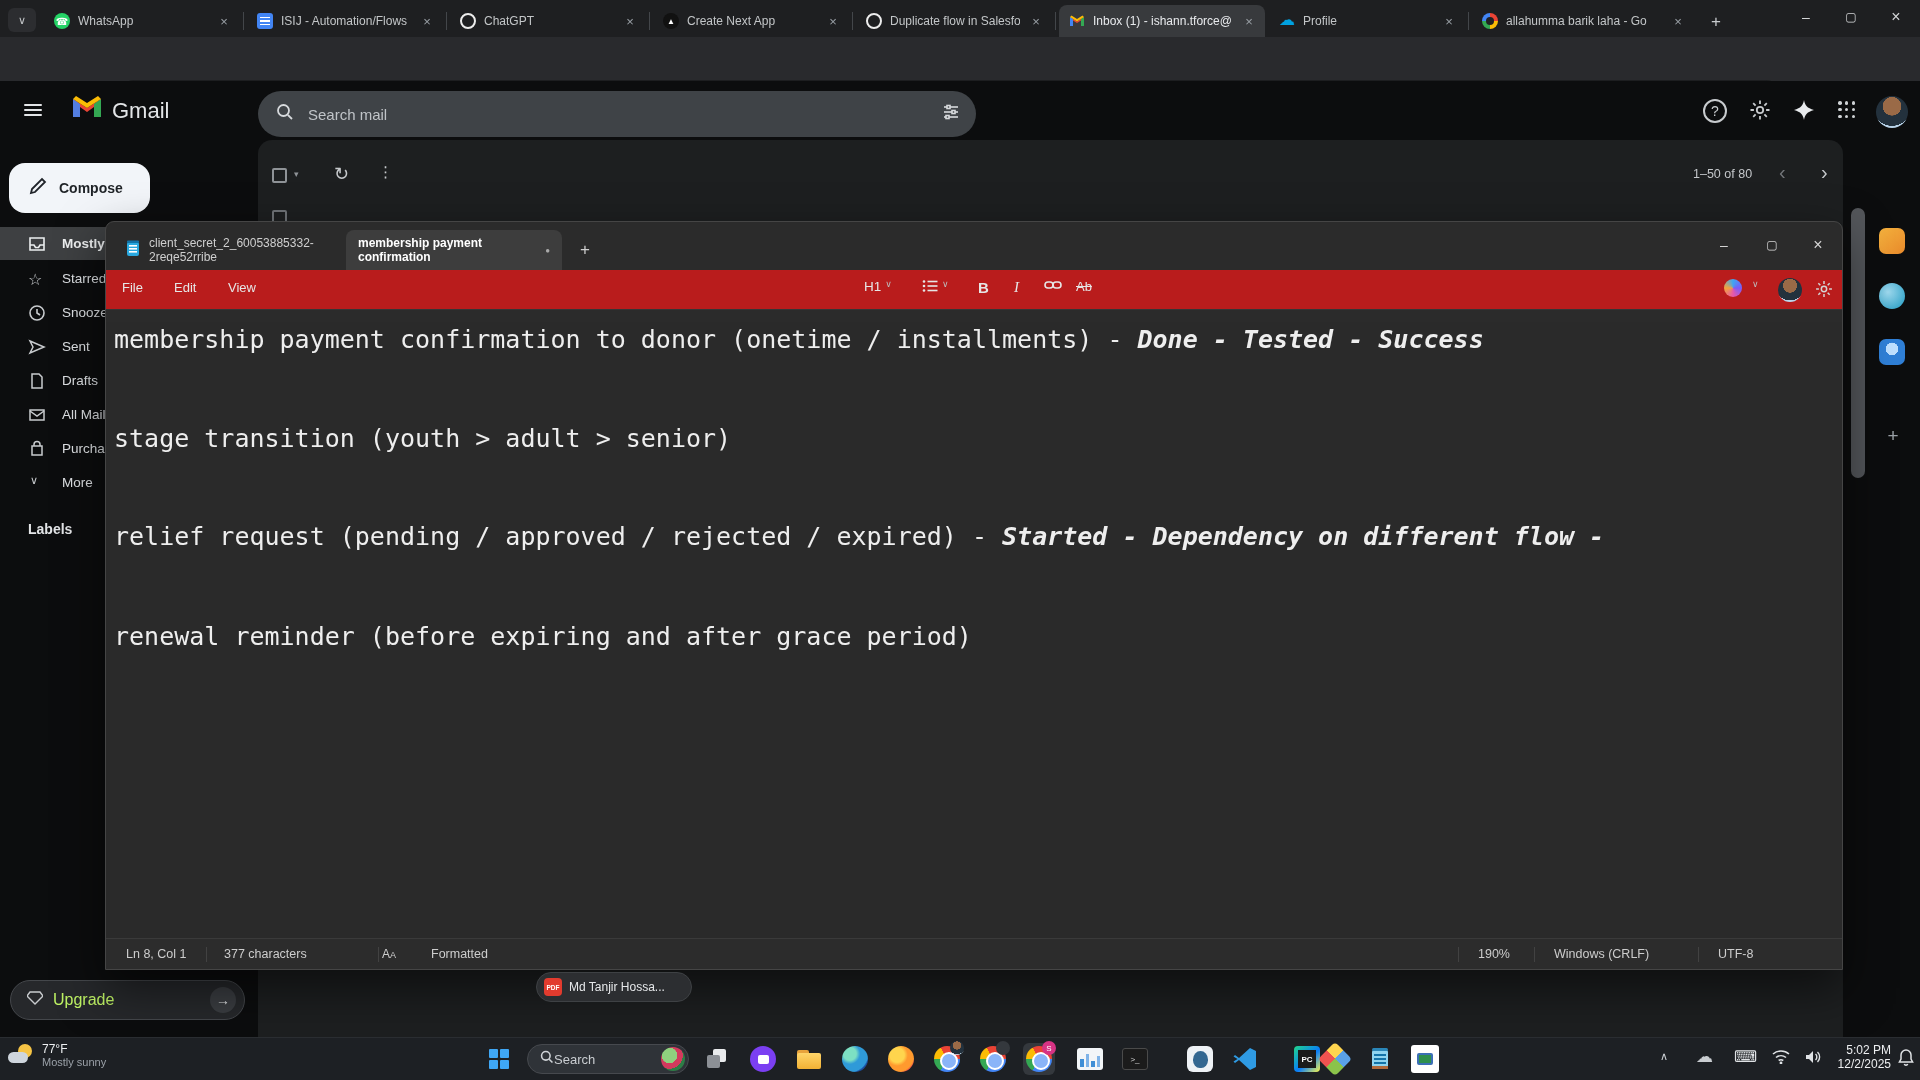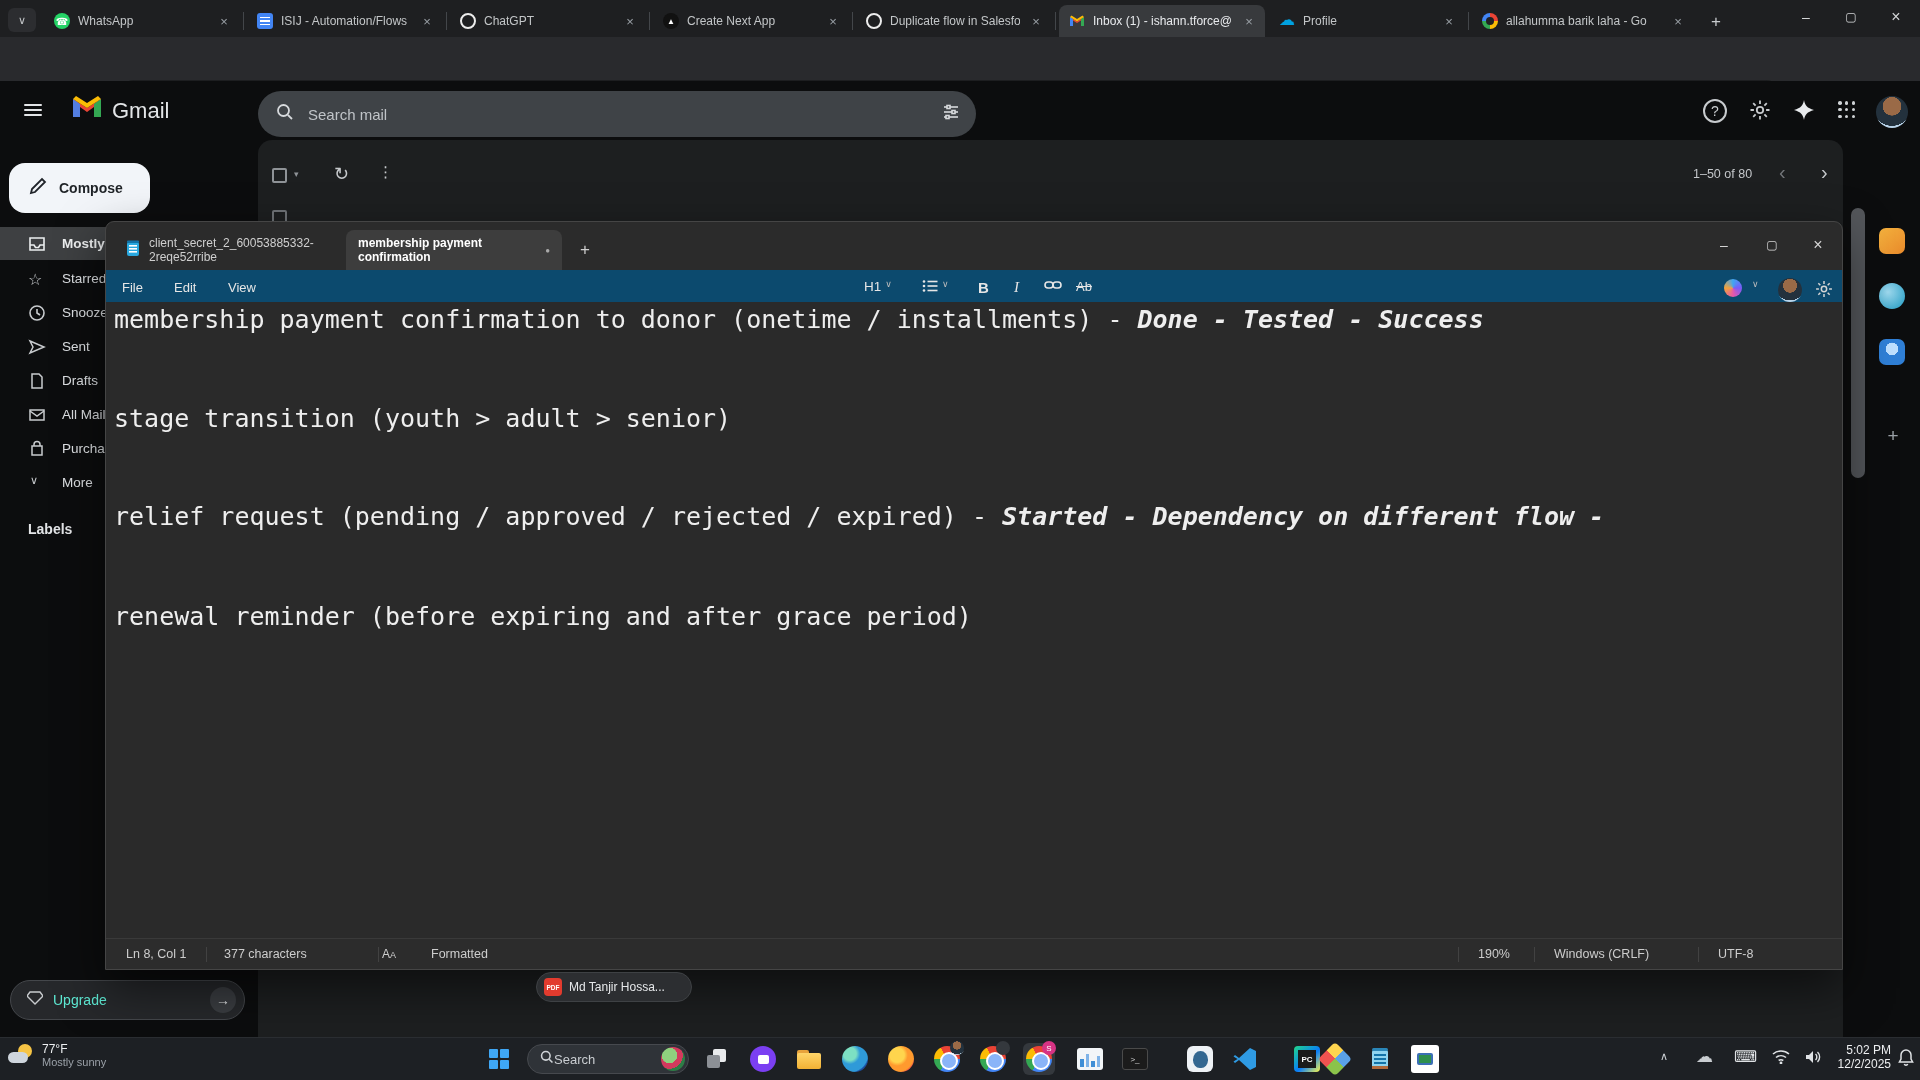--- a/index.html
+++ b/index.html
@@ -35,23 +35,23 @@
   .sb-ic { width:18px; height:18px; flex:none; }
   .hamb span { display:block; width:18px; height:2px; background:#e3e5e7; margin:3px 0; border-radius:1px; }
   .dotgrid { width:18px; height:18px; display:grid; grid-template-columns:repeat(3,1fr); gap:2.5px; }
   .dotgrid i { width:3.5px; height:3.5px; border-radius:50%; background:#cfd2d5; }
 
   
   .np { left:105px; top:221px; width:1738px; height:749px; background:#2b2b2b; border:1px solid #454545; border-radius:9px 9px 0 0; box-shadow:0 18px 48px rgba(0,0,0,.55); }
   .np-tab { top:8px; height:40px; display:flex; align-items:center; gap:9px; padding:0 12px; color:#cfcfcf; font-size:12px; overflow:hidden; }
   .np-tab.active { background:#3d3d3d; border-radius:8px 8px 0 0; color:#ffffff; font-weight:bold; }
   .np-menu { color:#e6e6e6; font-size:13px; top:10px; }
-  .np-toolrow { left:0; top:48px; width:1736px; height:40px; background:#0c4a6e; border-bottom:1px solid #353535; }
+  .np-toolrow { left:0; top:48px; width:1736px; height:40px; background:#b91c1c; border-bottom:1px solid #353535; }
   .fmt { color:#e6e6e6; font-size:13.5px; top:9px; display:flex; gap:4px; }
-  .np-content { left:0; top:80px; width:1736px; height:628px; background:#2a2a2a; }
+  .np-content { left:0; top:100px; width:1736px; height:628px; background:#2a2a2a; }
   .ed-line { left:8px; font-family:"DejaVu Sans Mono", monospace; font-size:25px; color:#eeeeee; white-space:pre; }
   .ed-b { font-weight:bold; font-style:italic; }
   .np-status { left:0; top:716px; width:1736px; height:31px; background:#2c2c2c; border-top:1px solid #3a3a3a; color:#cdcdcd; font-size:12.5px; border-radius:0; }
   .st-sep { top:8px; width:1px; height:15px; background:#424242; }
   .st-txt { top:8px; }
 
   
   .taskbar { left:0; top:1037px; width:1920px; height:43px; background:#1d2024; border-top:1px solid #2a2d31; }
   .tb-ic { top:5px; width:32px; height:32px; border-radius:6px; display:flex; align-items:center; justify-content:center; position:absolute; }
   .tray { color:#dfe2e5; font-size:13px; }
@@ -294,21 +294,21 @@
       <span class="sb-ic" style="color:#c8cbce;font-size:11px;padding-left:2px;">∨</span>
       <span>More</span>
     </div>
 
     <div class="abs" style="left:28px;top:440px;color:#e3e5e7;font-size:14px;font-weight:bold;">Labels</div>
 
     <div class="abs" style="left:10px;top:899px;width:235px;height:40px;background:#26282b;border:1px solid #44474b;border-radius:20px;display:flex;align-items:center;gap:10px;padding-left:16px;">
       <span><svg width="16" height="16" viewBox="0 0 16 16">
             <path d="M3 2h10l3 4-8 8-8-8z" fill="none" stroke="#c8cbce" stroke-width="1.4"></path>
           </svg></span>
-      <span style="color:#5eead4;font-size:14px;">Upgrade</span>
+      <span style="color:#bef264;font-size:16px;">Upgrade</span>
       <span style="margin-left:auto;margin-right:8px;width:26px;height:26px;border-radius:50%;background:#3a3d41;color:#e3e5e7;font-size:14px;display:flex;align-items:center;justify-content:center;">→</span>
     </div>
 
     <div class="abs" style="left:1851px;top:127px;width:14px;height:270px;background:#53565a;border-radius:7px;"></div>
 
     <div class="abs" style="left:1879px;top:147px;width:26px;height:26px;border-radius:7px;background:linear-gradient(135deg,#f4b23e,#e98a2b);"></div>
     <div class="abs" style="left:1879px;top:202px;width:26px;height:26px;border-radius:50%;background:radial-gradient(circle at 35% 35%, #9fd9ee, #1f9ac2);"></div>
     <div class="abs" style="left:1879px;top:258px;width:26px;height:26px;border-radius:7px;background:radial-gradient(circle at 50% 38%, #bfe0ff 0 30%, #2f7fd6 31%);"></div>
     <div class="abs" style="left:1883px;top:345px;width:20px;height:20px;color:#9aa0a6;font-size:19px;display:flex;align-items:center;justify-content:center;">+</div>
   </div>

